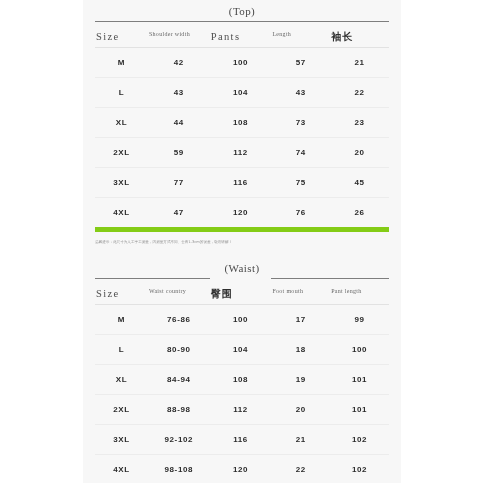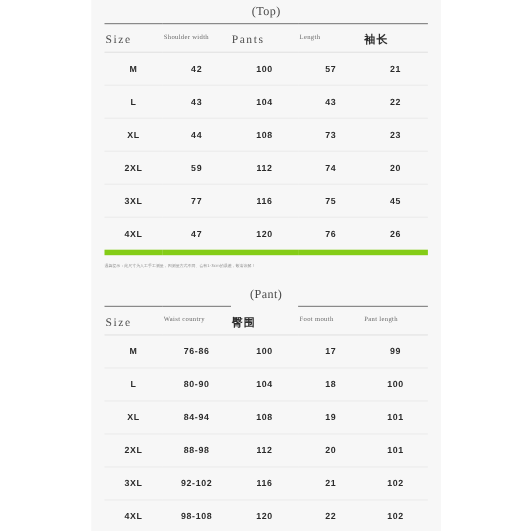--- a/index.html
+++ b/index.html
@@ -221,21 +221,21 @@
             <td>76</td>
             <td>26</td>
           </tr>
         </tbody>
       </table>
 
       <div class="note">温馨提示：此尺寸为人工手工测量，因测量方式不同、会有1-3cm的误差，敬请谅解！</div>
 
       <div class="spacer-between"></div>
 
-      <div class="section-title">(Pant)</div>
+      <div class="section-title">(Waist)</div>
 
       <table class="size-table">
         <colgroup>
           <col class="c-size">
             <col class="c-b">
             <col class="c-c">
             <col class="c-d">
             <col class="c-e">
         </colgroup>
         <thead>

